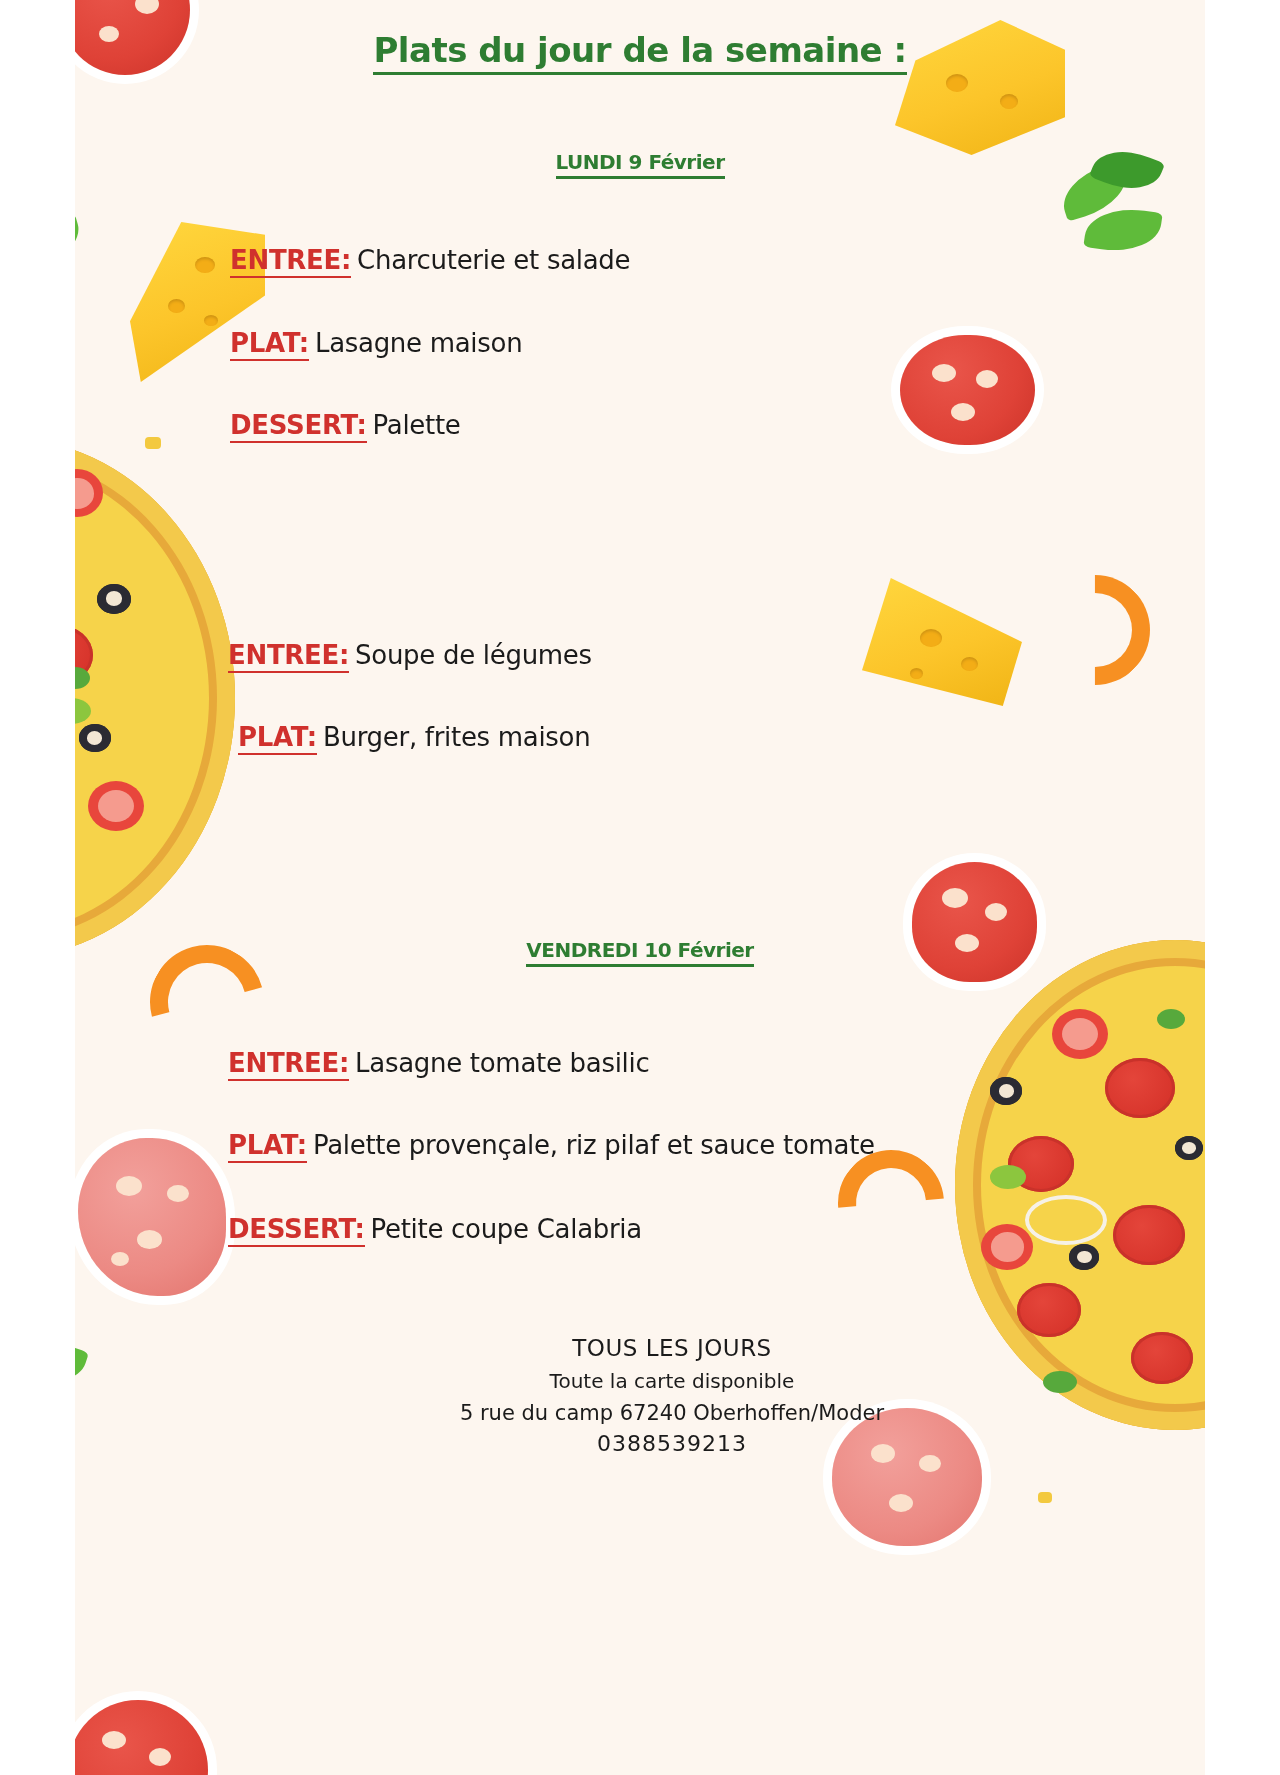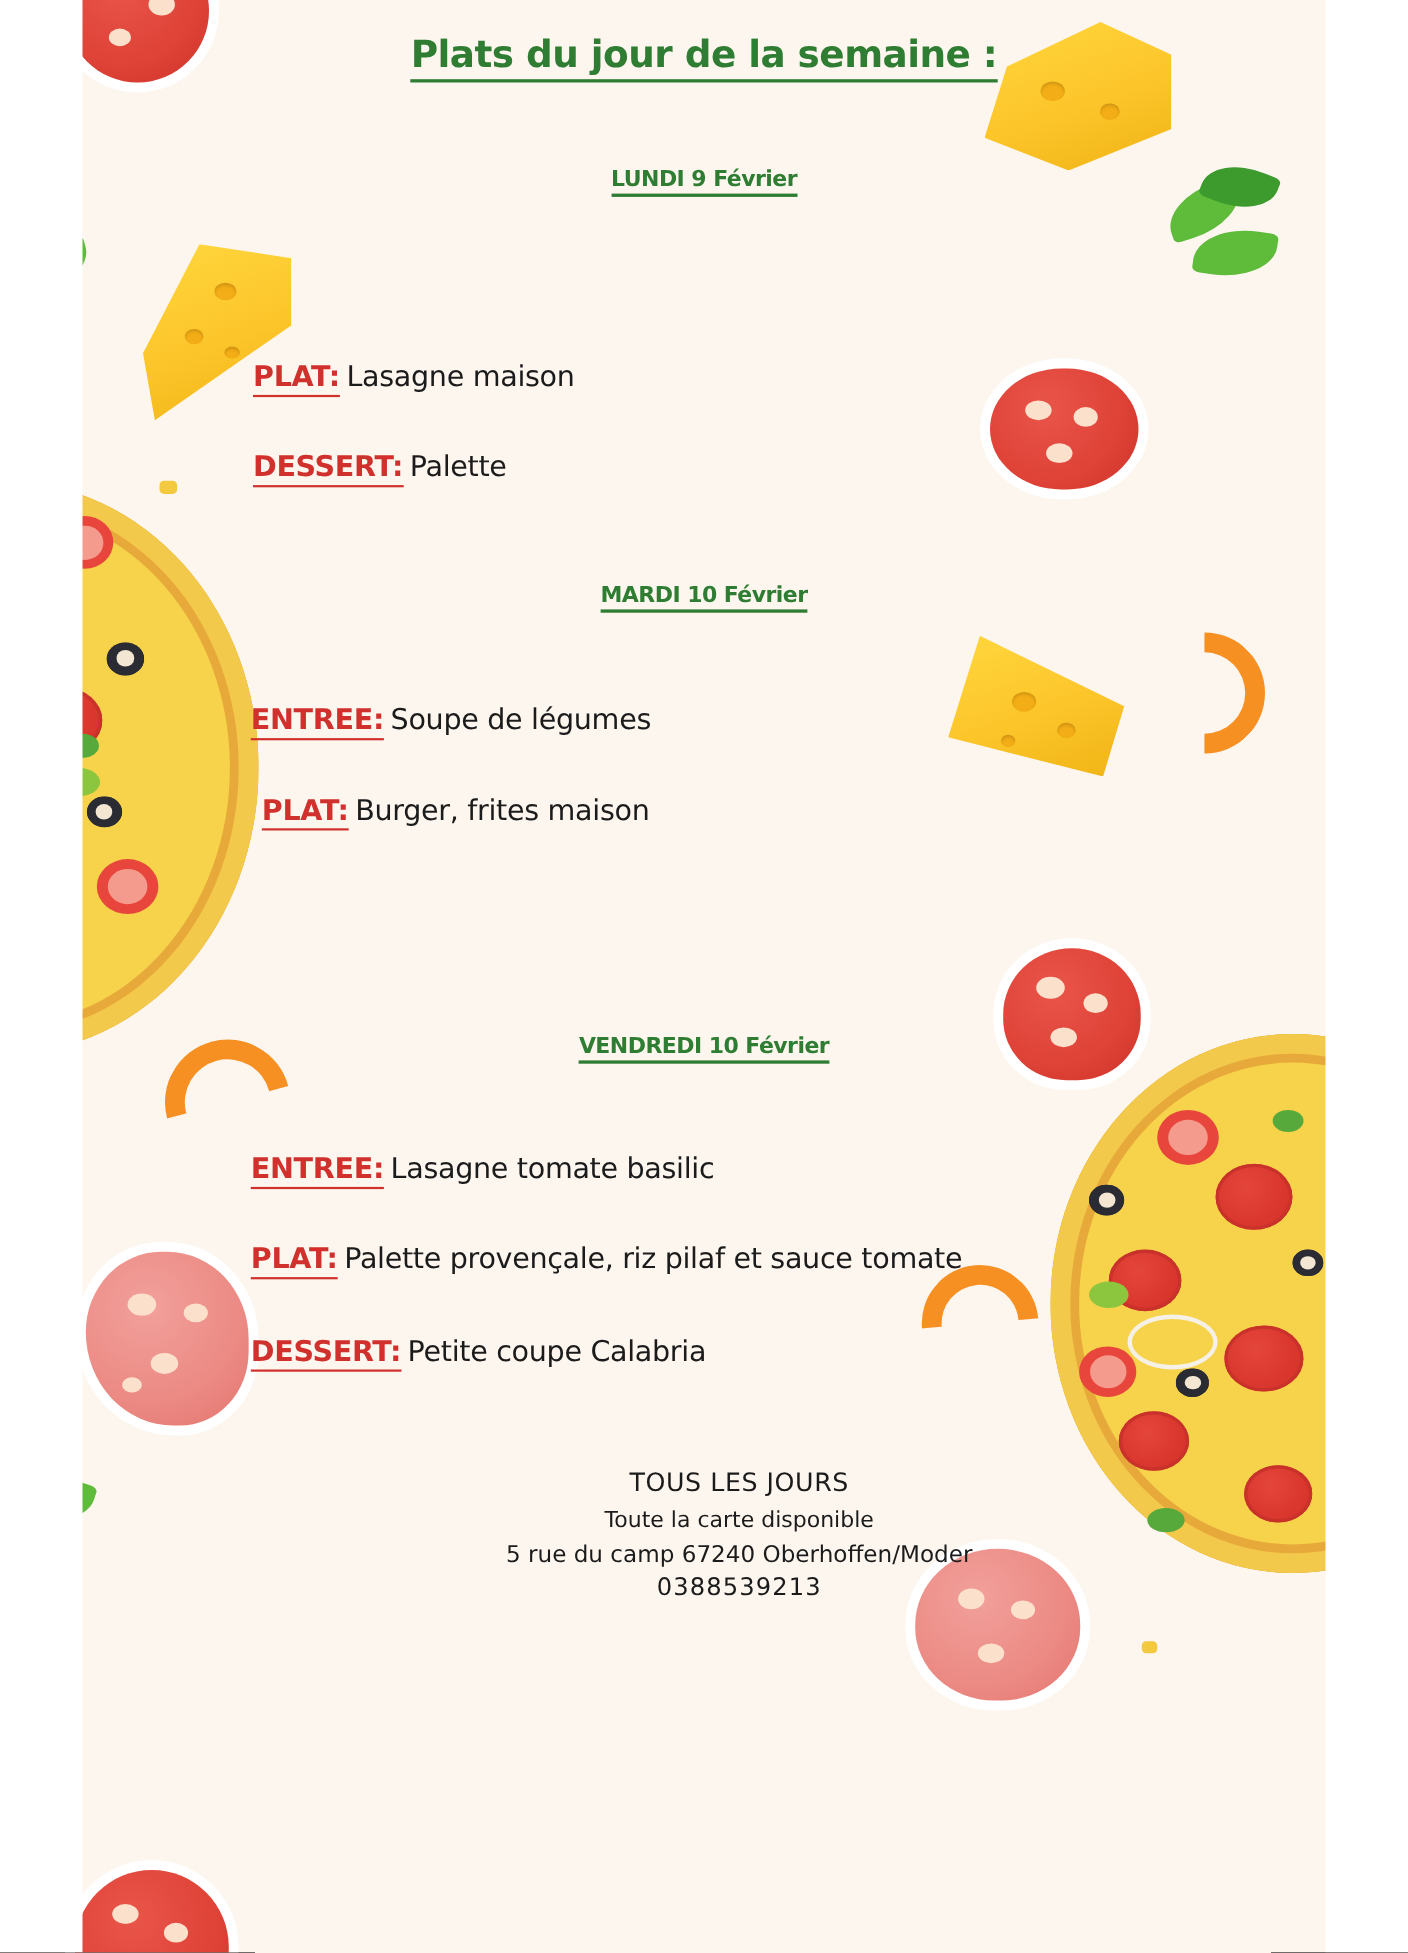--- a/index.html
+++ b/index.html
@@ -332,30 +332,30 @@
   <div class="content">
 
     <div class="title">
       <span>Plats du jour de la semaine :</span>
     </div>
 
     <div class="day-heading" style="top:150px;">
       <span>LUNDI 9 Février</span>
     </div>
 
+    <div class="line" style="left:230px; top:245px;">
+      <span class="label">ENTREE:</span><span>Charcuterie et salade</span>
+    </div>
     <div class="line" style="left:230px; top:328px;">
       <span class="label">PLAT:</span><span>Lasagne maison</span>
     </div>
     <div class="line" style="left:230px; top:410px;">
       <span class="label">DESSERT:</span><span>Palette</span>
     </div>
 
-    <div class="day-heading" style="top:528px;">
-      <span>MARDI 10 Février</span>
-    </div>
 
     <div class="line" style="left:228px; top:640px;">
       <span class="label">ENTREE:</span><span>Soupe de légumes</span>
     </div>
     <div class="line" style="left:238px; top:722px;">
       <span class="label">PLAT:</span><span>Burger, frites maison</span>
     </div>
 
     <div class="day-heading" style="top:938px;">
       <span>VENDREDI 10 Février</span>

